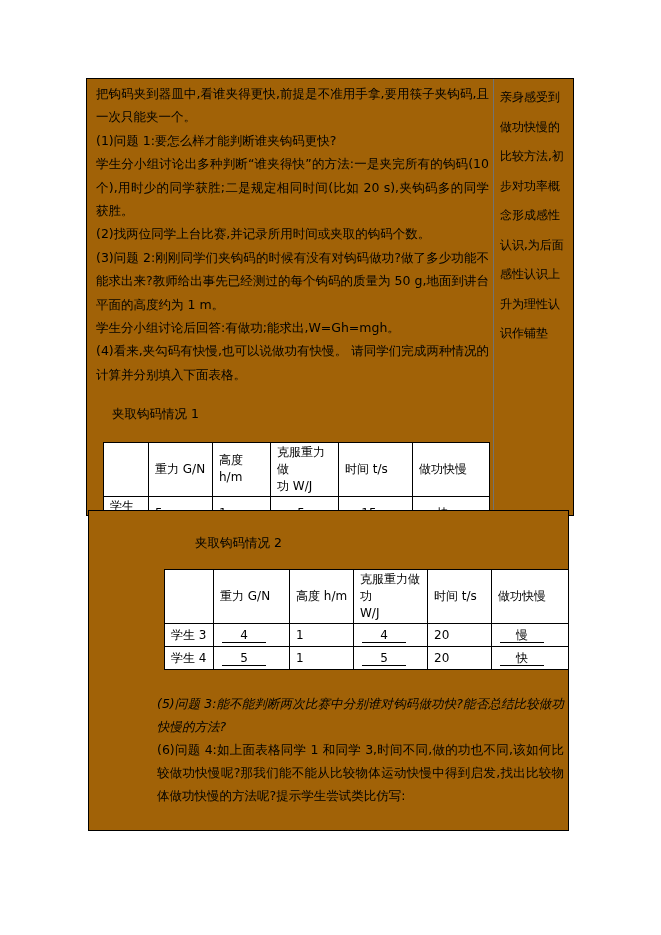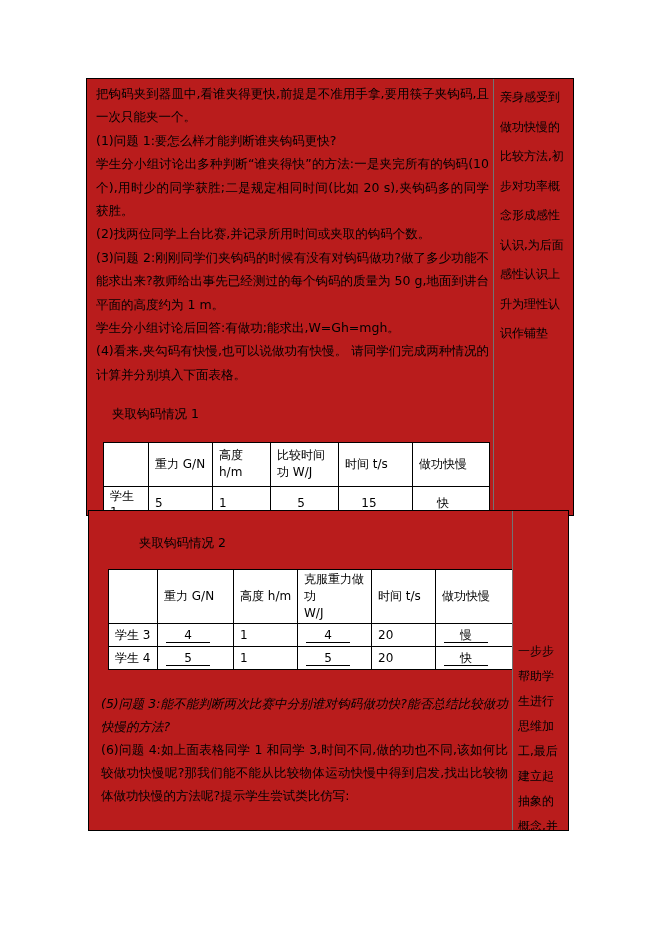--- a/index.html
+++ b/index.html
@@ -1,20 +1,20 @@
 <!DOCTYPE html>
 <html><head>
 <meta charset="utf-8">
 <style>
   html,body{margin:0;padding:0;background:#fff;}
   #page{
     position:relative;width:661px;height:935px;background:#ffffff;
     font-family:"DejaVu Sans",sans-serif;color:#000;overflow:hidden;
   }
-  .box{position:absolute;border:1px solid #000;display:flex;box-sizing:border-box;background:#b91c1c;justify-content:flex-end;}
+  .box{position:absolute;border:1px solid #000;display:flex;box-sizing:border-box;background:#a16207;justify-content:flex-end;}
   #boxA{left:86px;top:78px;width:488px;height:438px;}
   #boxB{left:88px;top:510px;width:481px;height:321px;}
   .main-cell{box-sizing:border-box;overflow:hidden;}
   #boxA .main-cell{width:406px;padding:3px 4px 0 9px;}
   #boxB .main-cell{width:423px;padding:4px 4px 0 12px;}
   .note-cell{flex:1;border-left:1px solid #737373;box-sizing:border-box;overflow:hidden;
     font-size:12px;color:#000;}
   #boxA .note-cell{padding:4px 4px 0 6px;line-height:29.5px;}
   #boxB .note-cell{padding:128px 3px 0 5px;line-height:25px;}
   .para{margin:0;font-size:12.5px;line-height:23.4px;text-align:justify;}
@@ -58,21 +58,21 @@
             <col style="width:58px">
           <col style="width:68px">
             <col style="width:74px">
             <col style="width:77px">
         </colgroup>
         <tbody>
             <tr>
           <th></th>
           <th>重力 G/N</th>
           <th>高度 h/m</th>
-          <th>比较时间
+          <th>克服重力做
 功 W/J</th>
           <th>时间 t/s</th>
           <th>做功快慢</th>
         </tr>
         <tr>
           <td>学生 1</td>
           <td>5</td>
           <td>1</td>
           <td><span class="blank">5</span></td>
           <td><span class="blank">15</span></td>
@@ -130,16 +130,15 @@
           <td><span class="blank">5</span></td>
           <td>20</td>
           <td><span class="blank">快</span></td>
         </tr>
       </tbody>
         </table>
 
       <p class="para gap-top">(5)问题 3:能不能判断两次比赛中分别谁对钩码做功快?能否总结比较做功快慢的方法?</p>
       <p class="para">(6)问题 4:如上面表格同学 1 和同学 3,时间不同,做的功也不同,该如何比较做功快慢呢?那我们能不能从比较物体运动快慢中得到启发,找出比较物体做功快慢的方法呢?提示学生尝试类比仿写:</p>
     </div>
-    <div class="note-cell">一步步帮助学生进行思维加工,最后建立起抽象的概念,并</div>
   </div>
 
 </div>
 
 </body></html>

